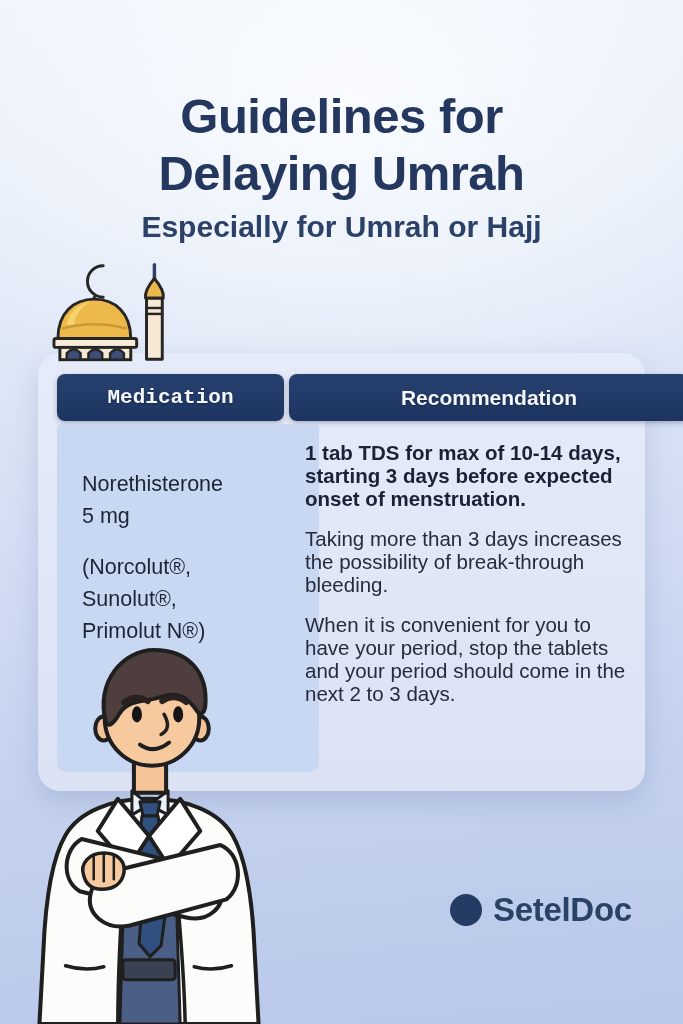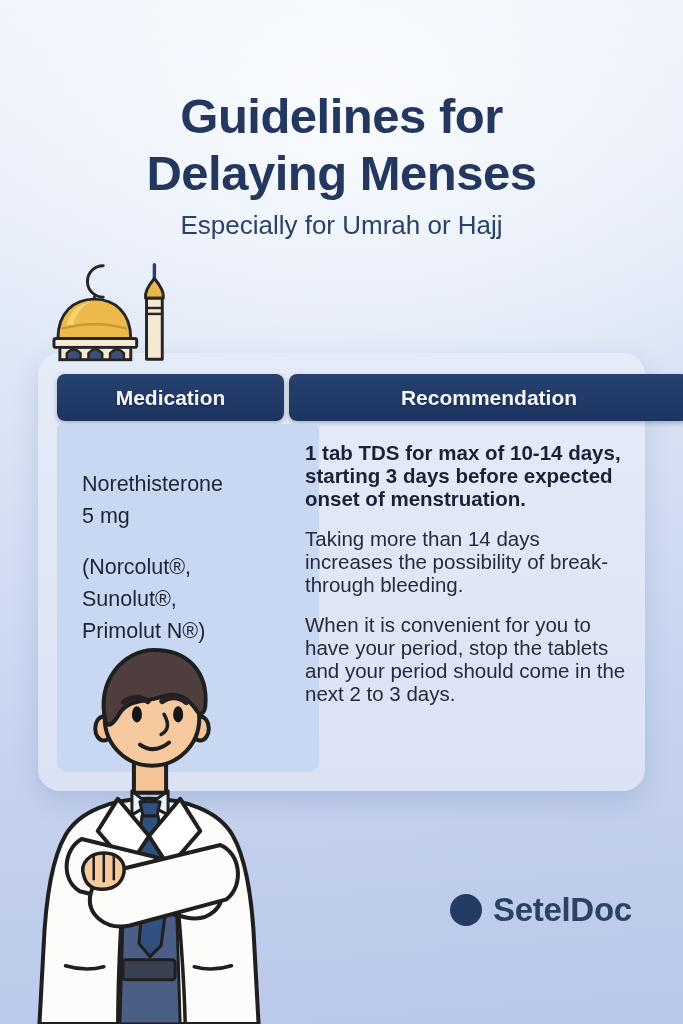--- a/index.html
+++ b/index.html
@@ -10,37 +10,37 @@
       radial-gradient(ellipse 120% 55% at 50% 10%, rgba(250,252,255,.95) 0%, rgba(250,252,255,0) 60%),
       linear-gradient(175deg, #eef3fb 0%, #dde6f6 35%, #c6d3ef 70%, #b9c8ea 100%);
     padding-left: 18px;
   }
   
   .title-block { position:absolute; top:88px; left:0; width:683px; text-align:center; }
   .title-line {
     font-size:49px; font-weight:700; color:#24375f; line-height:1.16; letter-spacing:-0.5px;
     text-shadow:0 1px 1px rgba(255,255,255,.5);
   }
-  .subtitle { margin-top:8px; font-size:26px; font-weight:400; color:#2b4168; letter-spacing:0; }
+  .subtitle { margin-top:8px; font-size:30px; font-weight:700; color:#2b4168; letter-spacing:0; }
   
   .card {
     position:absolute; left:38px; top:353px; width:607px; height:438px;
     background:linear-gradient(180deg,#e5ebf8 0%, #dae2f4 100%);
     border-radius:22px;
     box-shadow:0 10px 26px rgba(70,90,150,.18);
   }
   .th {
     position:absolute; top:21px; height:47px;
     background:linear-gradient(180deg,#27416f 0%, #1d3460 100%);
     border-radius:8px; color:#f4f7fc; font-weight:700; font-size:21px;
     display:flex; align-items:center; justify-content:center;
     box-shadow:0 2px 5px rgba(20,35,70,.30);
     text-shadow:0 1px 2px rgba(0,0,0,.35);
   }
-  .th-med { left:19px;  width:227px; }
+  .th-med { left:19px;  width:227px;font-family:Liberation Mono, monospace; }
   .th-rec { left:251px; width:400px; }
   .med-cell {
     position:absolute; left:19px; top:71px; width:262px; height:348px;
     background:#c8d8f3; border-radius:5px 5px 10px 10px;
     box-sizing:border-box; padding:44px 10px 0 25px;
     font-size:21.5px; line-height:32px; color:#1d2433;
   }
   .med-brands { margin-top:19px; }
   .rec-cell {
     position:absolute; left:267px; top:88px; width:324px;
@@ -56,21 +56,21 @@
   .brand-dot { width:32px; height:32px; border-radius:50%; background:#243c63; }
   .brand-text { font-size:33px; font-weight:700; color:#2b4165; letter-spacing:-0.3px;text-align:center; }
 </style>
 </head>
 <body>
 
 <div class="canvas">
 
   <div class="title-block">
     <div class="title-line">Guidelines for</div>
-    <div class="title-line">Delaying Menses</div>
+    <div class="title-line">Delaying Umrah</div>
     <div class="subtitle">Especially for Umrah or Hajj</div>
   </div>
 
   <svg class="mosque" viewBox="0 0 130 107">
 
     <line x1="104" y1="9" x2="104" y2="28" stroke="#2e4066" stroke-width="3.5" stroke-linecap="round"></line>
 
     <path d="M104 23 C98 30 94 36 95 43 L113 43 C114 36 110 30 104 23 Z" fill="#ecb74a" stroke="#262626" stroke-width="3" stroke-linejoin="round"></path>
 
     <path d="M96 43 L112 43 L112 105 L96 105 Z" fill="#f7e8d4" stroke="#262626" stroke-width="3" stroke-linejoin="round"></path>
@@ -102,21 +102,21 @@
       <div>5 mg</div>
       <div class="med-brands">
         <div>(Norcolut®,</div>
         <div>Sunolut®,</div>
         <div>Primolut N®)</div>
       </div>
     </div>
 
     <div class="rec-cell">
       <p class="lead">1 tab TDS for max of 10-14 days, starting 3 days before expected onset of menstruation.</p>
-      <p>Taking more than 14 days increases the possibility of break-through bleeding.</p>
+      <p>Taking more than 3 days increases the possibility of break-through bleeding.</p>
       <p>When it is convenient for you to have your period, stop the tablets and your period should come in the next 2 to 3 days.</p>
     </div>
   </div>
 
   <svg class="doctor" viewBox="0 0 242 384">
     <g stroke-linejoin="round" stroke-linecap="round">
 
       <path d="M121 160 C85 160 52 172 38 196 C24 220 18 262 16 310 L12 384 L230 384 L226 310 C224 262 218 220 204 196 C190 172 157 160 121 160 Z" fill="#fcfcfa" stroke="#1f1f1f" stroke-width="4"></path>
 
       <path d="M96 250 L148 250 L152 384 L92 384 Z" fill="#4b5f86" stroke="#1f1f1f" stroke-width="3"></path>

